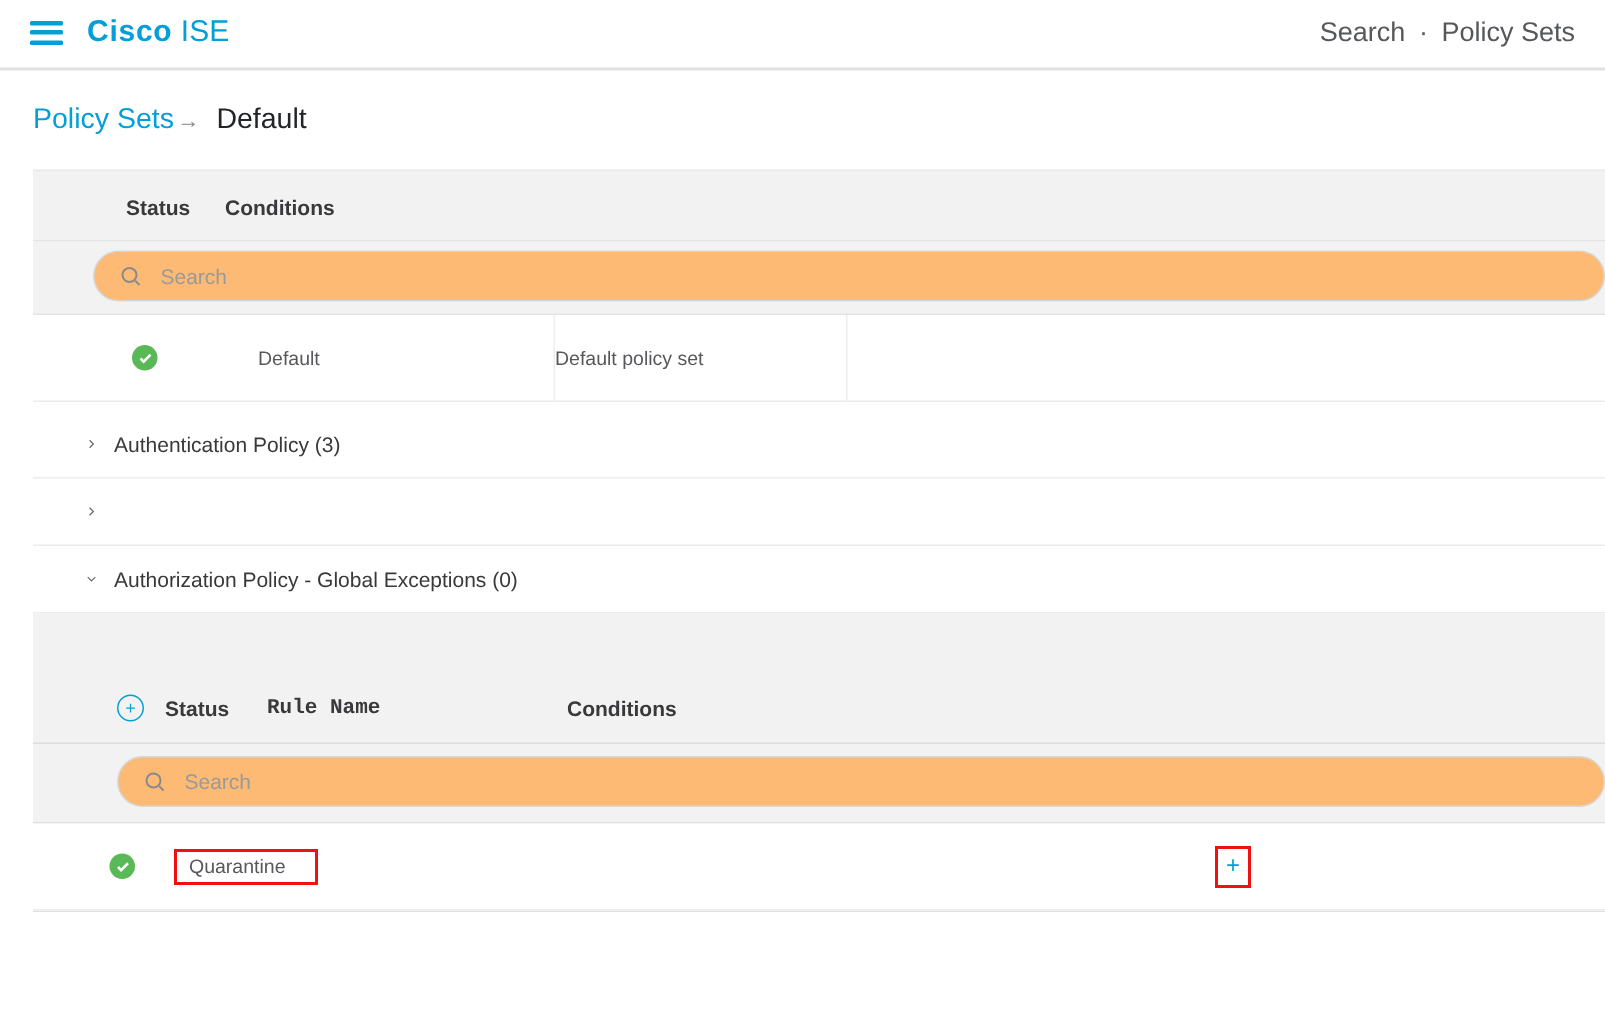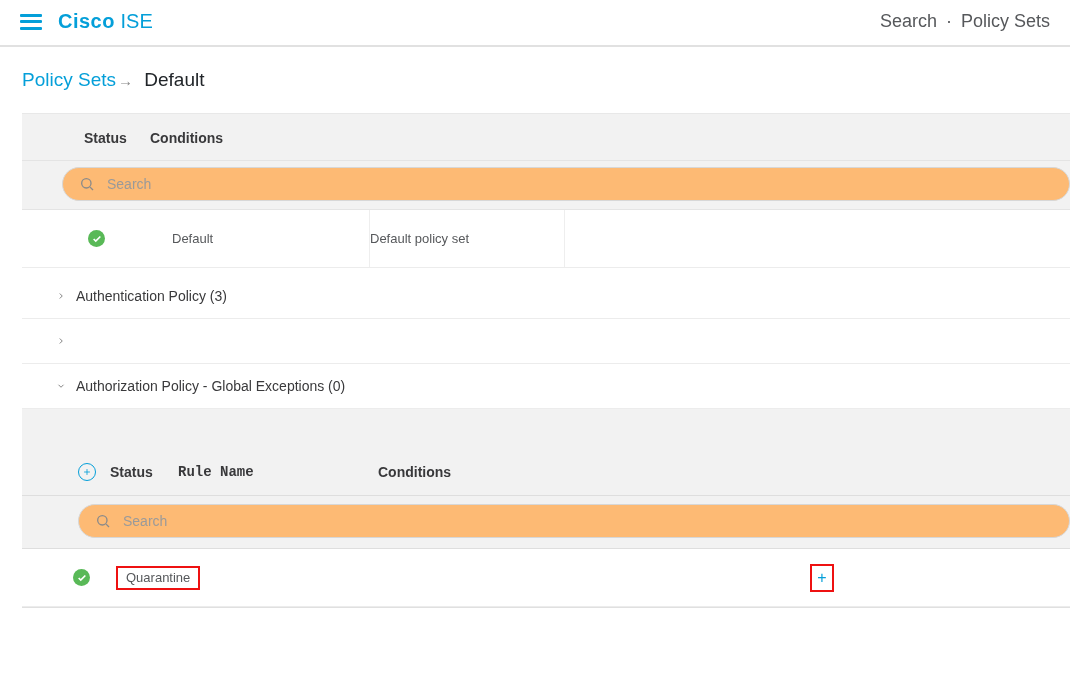--- a/index.html
+++ b/index.html
@@ -127,21 +127,21 @@
     background: #fff;
     height: 58px;
     border-bottom: 1px solid #ececec;
     font-size: 13px; color: #56585b;
   }
   .sub-data-row .s-pad { width: 94px; display:flex; justify-content:flex-end; padding-right: 26px; box-sizing:border-box;}
   .sub-data-row .s-name { width: 264px; }
   .sub-data-row .s-cond { flex:1; display:flex; align-items:center; }
   .sub-data-row .s-action { width: 260px; display:flex; justify-content:flex-start; }
 
-  .hl-red { border: 2px solid #e11; padding: 2px 8px 3px 8px; display:inline-block; }
+  .hl-red { border: 2px solid #e11; padding: 2px 20px 3px 8px; display:inline-block; }
   .hl-red-sm { border: 2px solid #e11; padding: 3px; display:inline-flex; align-items:center; justify-content:center; }
   .plus-blue { color:#049fd9; font-size: 16px; font-weight: 400; width:14px; text-align:center; cursor:pointer;}
 </style>
 </head>
 <body>
 
 <div class="topbar">
   <div class="topbar-left">
     <div class="hamburger">
       <span></span>

